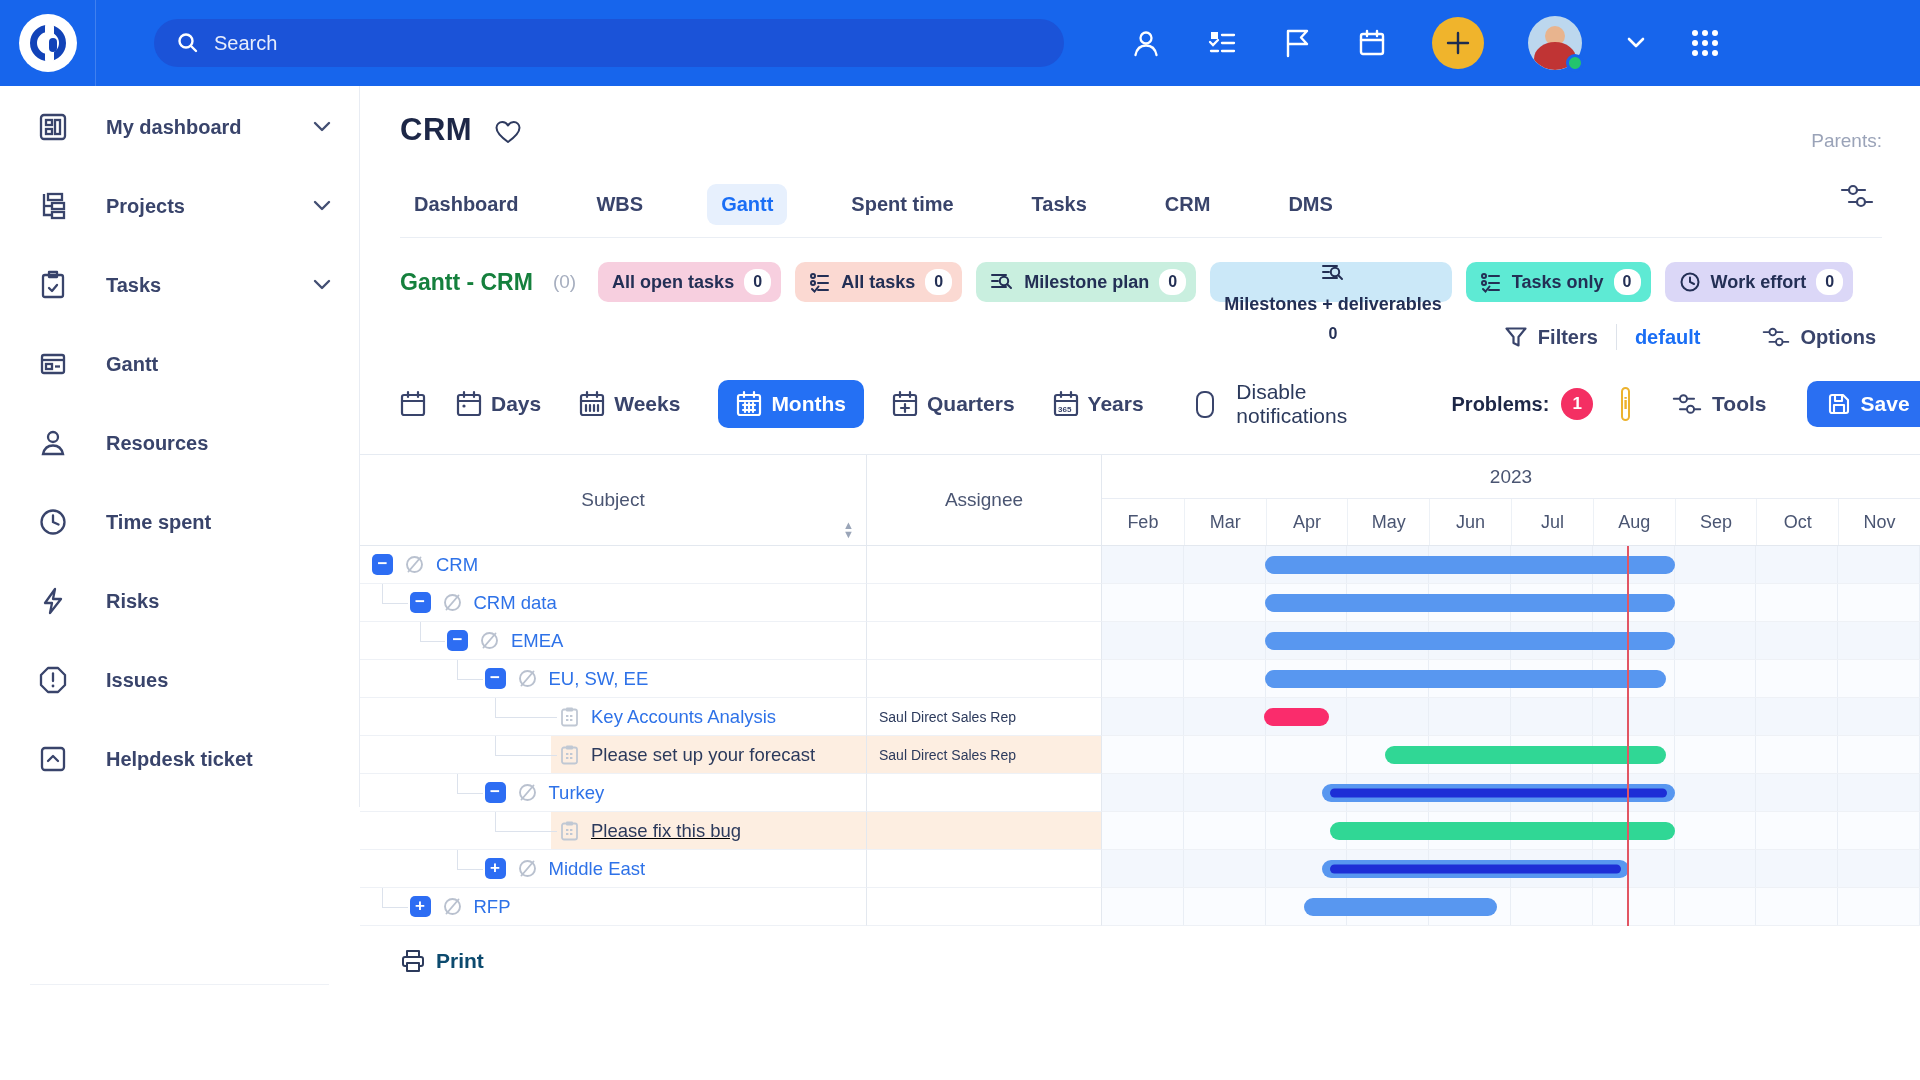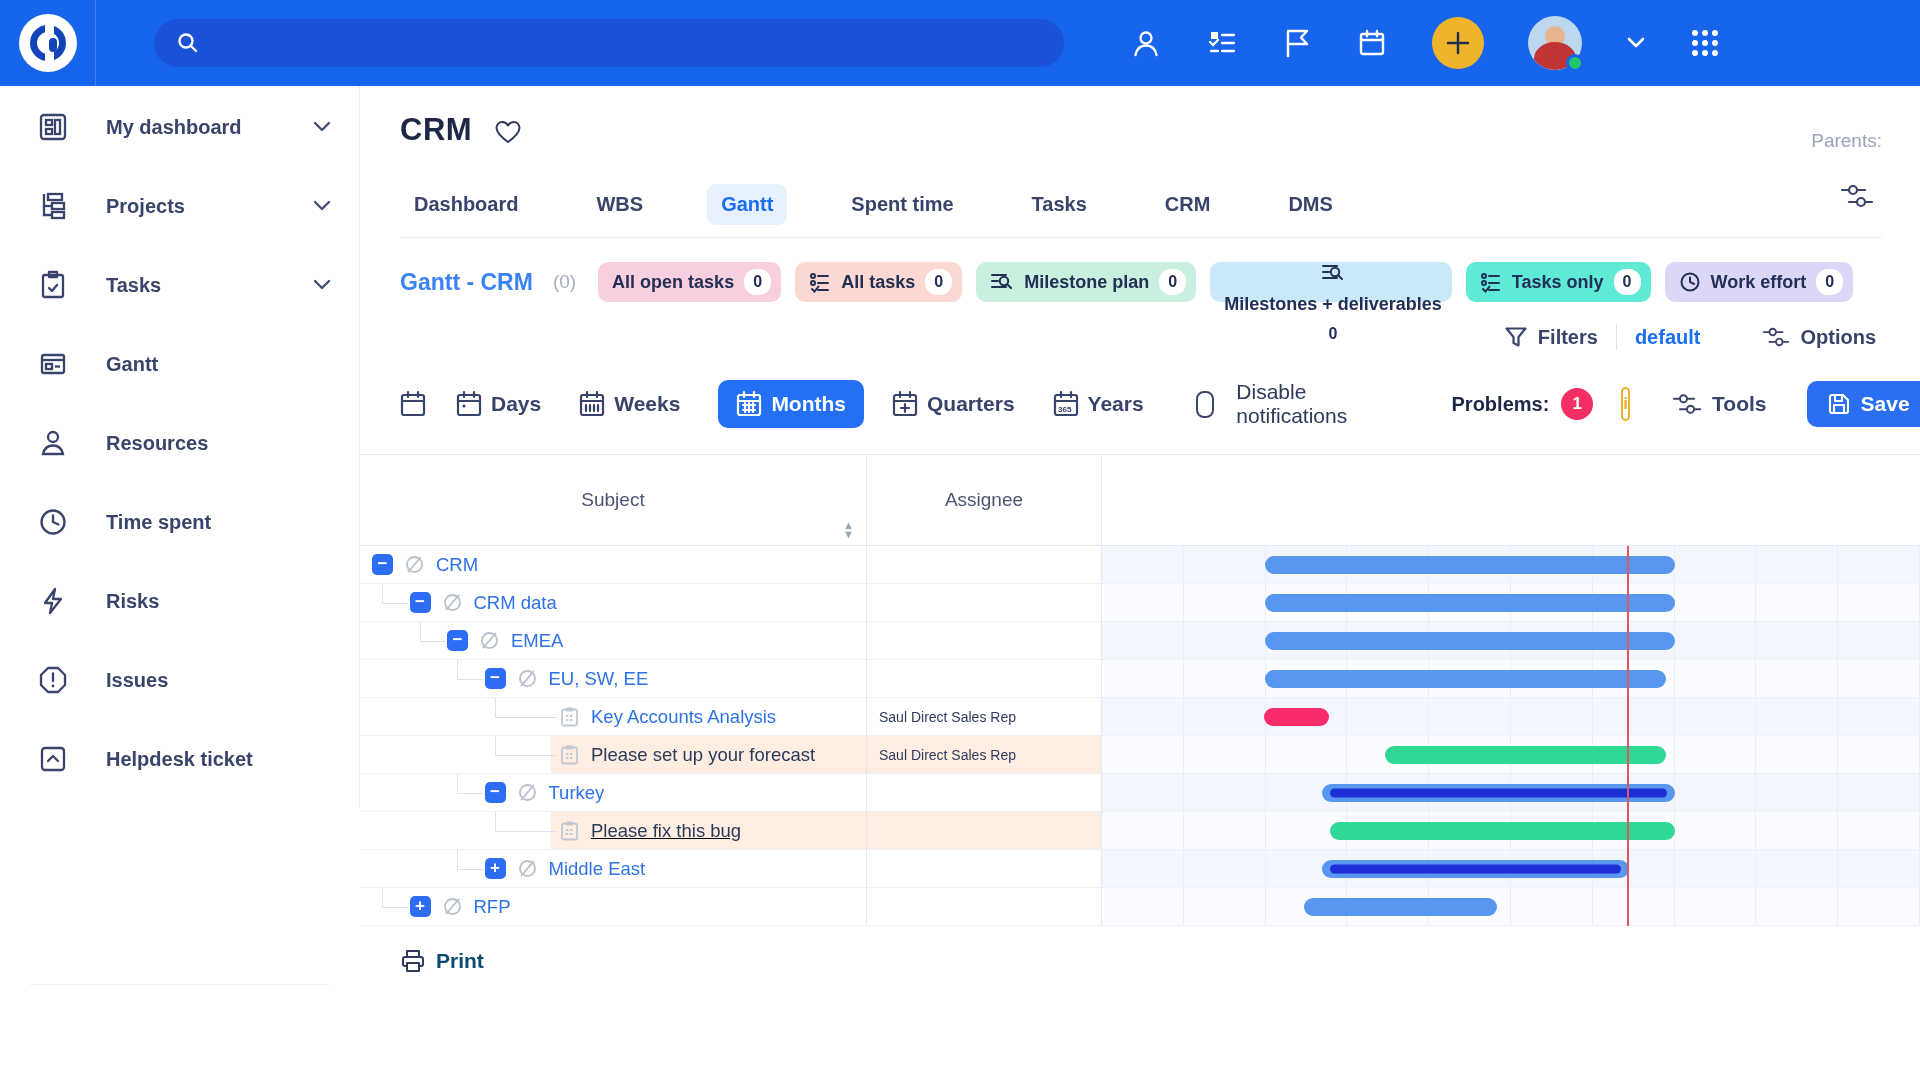--- a/index.html
+++ b/index.html
@@ -43,21 +43,21 @@
   .heart { color:#2e3a5f; cursor:pointer; margin-top:4px; }
   .parents { position:absolute; right:38px; top:44px; color:#9aa3b8; font-size:19px; }
   .parents-opt { position:absolute; right:46px; top:96px; color:#39446b; cursor:pointer; }
   .tabs { display:flex; align-items:center; gap:50px; margin-top:36px; }
   .tab { font-size:20px; color:#39446b; font-weight:bold; padding:9px 14px; border-radius:9px; cursor:pointer; }
   .tab.active { color:#1a6ef5; background:#e7f0fd; }
   .head-divider { height:1px; background:#eaeef4; margin-top:12px; }
 
   
   .chips-row { display:flex; align-items:center; gap:14px; padding:24px 38px 0 40px; }
-  .gantt-title { font-size:23px; font-weight:bold; color:#3b82f6; }
+  .gantt-title { font-size:23px; font-weight:bold; color:#15803d; }
   .gantt-count { font-size:19px; color:#a6aebf; margin-left:6px; margin-right:8px; }
   .chip { display:flex; align-items:center; gap:10px; height:40px; border-radius:10px; padding:0 10px 0 14px; font-size:18px; color:#232f55; font-weight:bold; cursor:pointer; white-space:nowrap; }
   .chip .cicon { color:#232f55; }
   .chip .count { background:#fff; border-radius:12px; min-width:27px; height:26px; display:flex; align-items:center; justify-content:center; font-size:16px; color:#232f55; font-weight:bold; }
   .filters-row { display:flex; align-items:center; justify-content:flex-end; gap:18px; padding:22px 44px 0 0; color:#39446b; font-size:20px; }
   .filters-item { display:flex; align-items:center; gap:10px; cursor:pointer; font-weight:bold;}
   .filters-sep { width:1px; height:26px; background:#dde2ea; }
   .preset { color:#1a6ef5; font-weight:bold; cursor:pointer; }
 
   
@@ -117,20 +117,21 @@
         <div class="dot"></div>
     </div>
   </div>
   <div class="searchpill">
     <span>
       <svg width="24" height="24" viewBox="0 0 24 24" fill="none" stroke="#fff" stroke-width="2.4" stroke-linecap="round">
           <circle cx="10" cy="10" r="6.5"></circle>
           <path d="M15.5 15.5 L20 20"></path>
         </svg>
     </span>
+    <input type="text" placeholder="Search" style="">
   </div>
   <div class="top-icons">
     <span class="ticon">
       <svg width="32" height="32" viewBox="0 0 32 32" fill="none" stroke="#fff" stroke-width="2.3" stroke-linecap="round">
           <circle cx="16" cy="11" r="5.5"></circle>
           <path d="M5.5 28 C7 20.5 12 18.5 16 18.5 C20 18.5 25 20.5 26.5 28"></path>
         </svg>
     </span>
     <span class="ticon">
       <svg width="32" height="32" viewBox="0 0 32 32" fill="none" stroke="#fff" stroke-width="2.3" stroke-linecap="round">
@@ -528,20 +529,35 @@
 
   <div class="gtable">
     <div class="ghead">
       <div class="h-subject">
         <span>Subject</span>
         <span class="sorticons">▲<br>▼</span>
       </div>
       <div class="h-assignee">
         <span>Assignee</span>
       </div>
+      <div class="h-time">
+        <div class="h-year">2023</div>
+        <div class="h-months">
+            <div class="h-month">Feb</div>
+            <div class="h-month">Mar</div>
+            <div class="h-month">Apr</div>
+            <div class="h-month">May</div>
+            <div class="h-month">Jun</div>
+            <div class="h-month">Jul</div>
+            <div class="h-month">Aug</div>
+            <div class="h-month">Sep</div>
+            <div class="h-month">Oct</div>
+            <div class="h-month">Nov</div>
+          </div>
+      </div>
     </div>
     <div class="grows">
         <div class="grow">
           <div class="c-subject">
             <div class="tree-node" style="left: 12px;">
               <span class="expbtn">−</span>
               <span>
                 <svg width="21" height="21" viewBox="0 0 21 21" fill="none" stroke="#b9c1cf" stroke-width="1.9" stroke-linecap="round">
                   <circle cx="10.5" cy="10.5" r="7.5"></circle>
                   <path d="M16.5 3.5 L4.5 17.5"></path>

